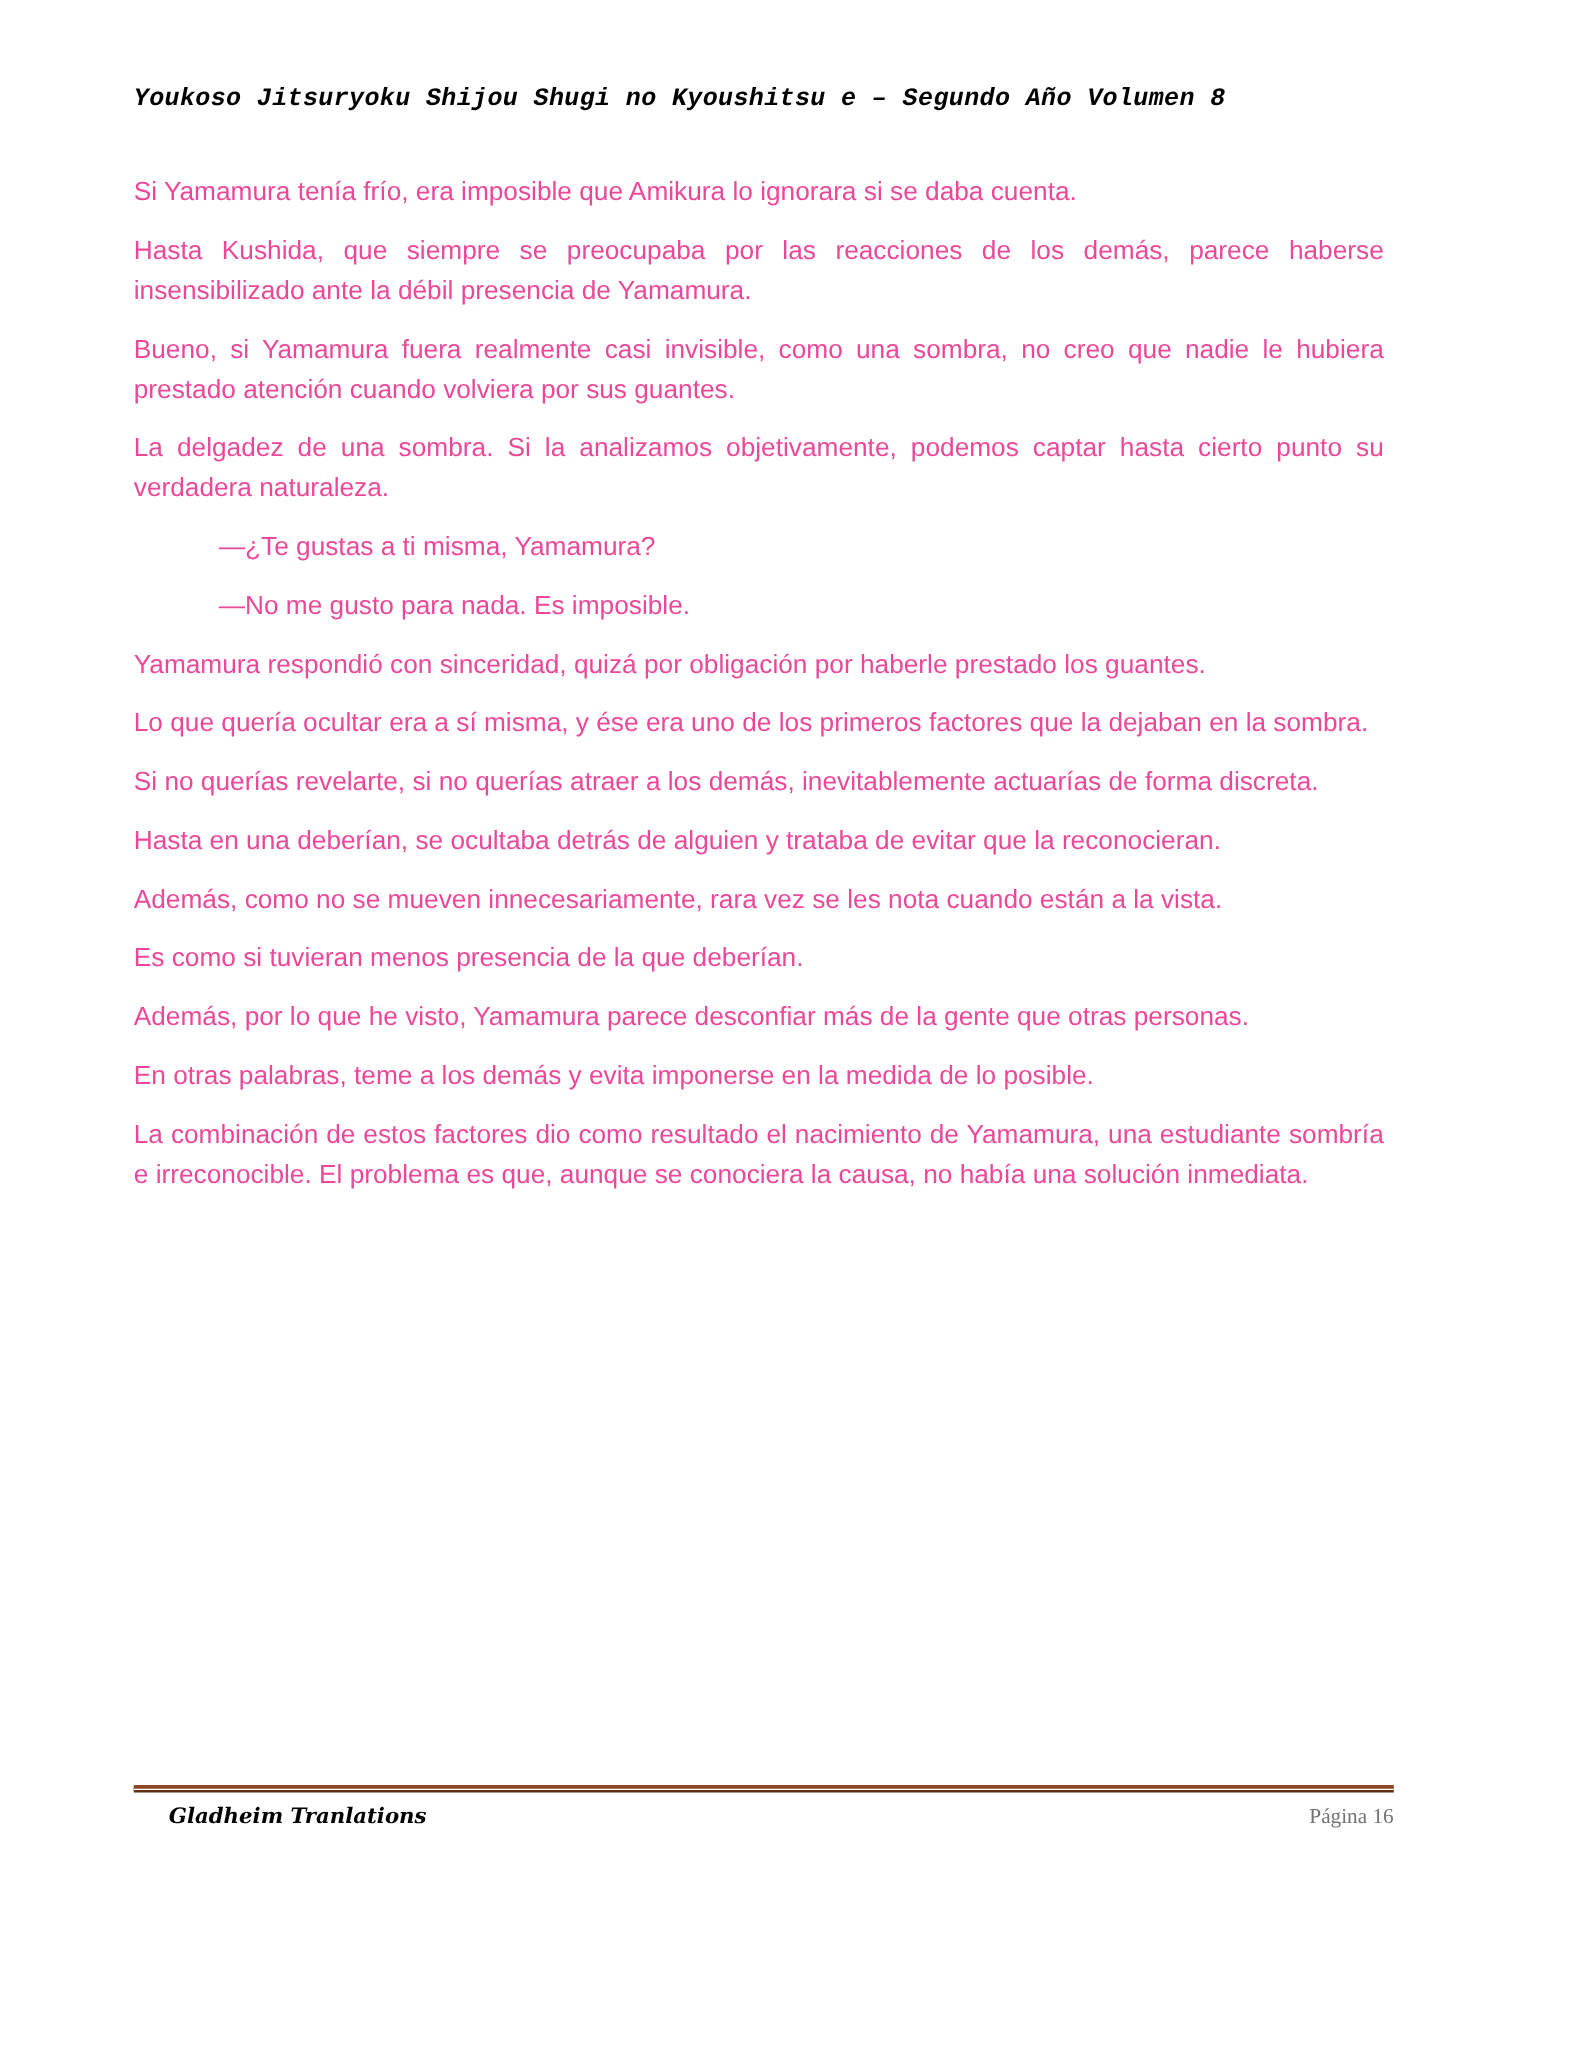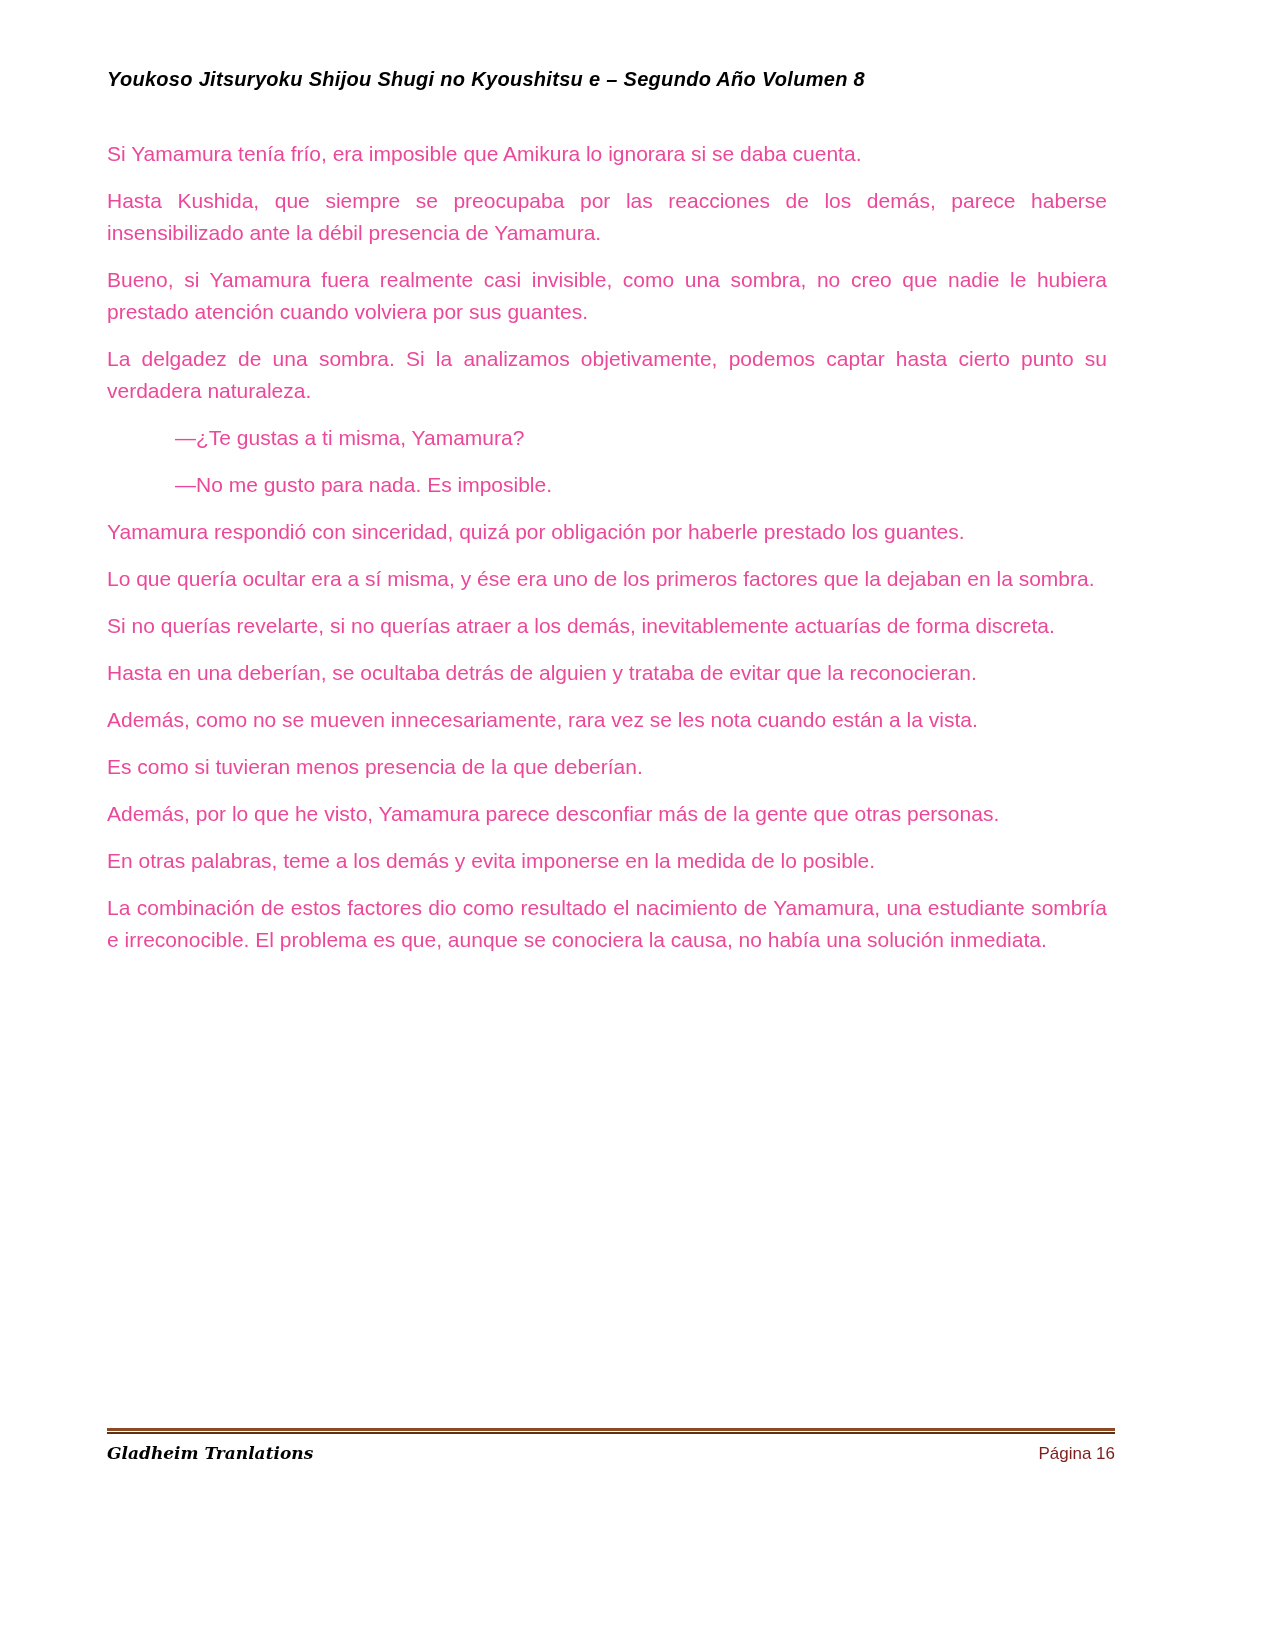--- a/index.html
+++ b/index.html
@@ -17,21 +17,21 @@
     overflow: hidden;
     box-sizing: border-box;
   }
   .header {
     position: absolute;
     top: 68px;
     left: 107px;
     right: 168px;
   }
   .header-title {
-    font-family: Liberation Sans, sans-serif;
+    font-family: Liberation Mono, monospace;
     font-style: italic;
     font-weight: bold;
     font-size: 20px;
     letter-spacing: 0.3px;
     color: #000000;
   }
   .body-text {
     position: absolute;
     top: 138px;
     left: 107px;
@@ -59,31 +59,33 @@
     background: #8b4a22;
     border-bottom: 1px solid #ffffff;
     box-shadow: 0 2px 0 #5f2f12;
     margin-bottom: 8px;
   }
   .footer-row {
     display: flex;
     justify-content: space-between;
     align-items: baseline;
     padding-top: 3px;
+    margin-left: 28px;
   }
   .footer-left {
     font-family: "DejaVu Serif", serif;
     font-style: italic;
     font-weight: bold;
     font-size: 17px;
     color: #000000;
   }
   .footer-right {
     font-size: 17px;
-    color: #7f1d1d;
+    color: #737373;
+    font-family: Liberation Serif, serif;
   }
 </style>
 </head>
 <body>
 
 <div class="page">
 
   <div class="header">
     <span class="header-title">Youkoso Jitsuryoku Shijou Shugi no Kyoushitsu e – Segundo Año Volumen 8</span>
   </div>

